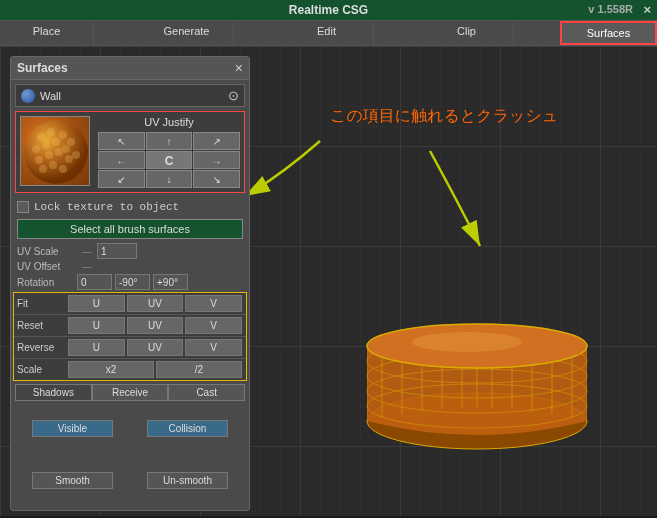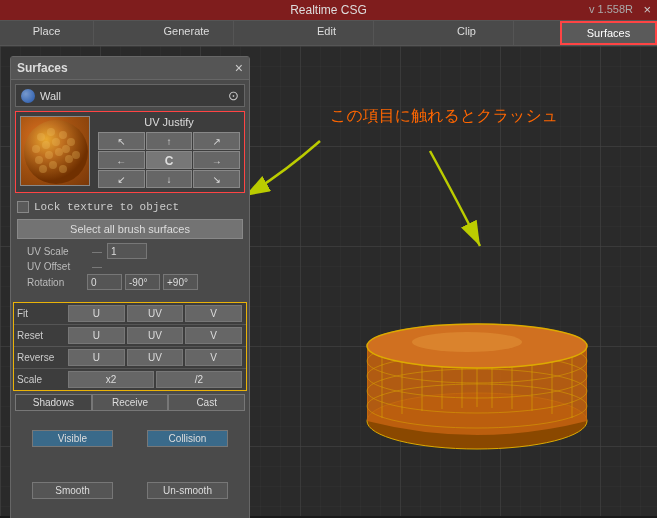--- a/index.html
+++ b/index.html
@@ -9,27 +9,28 @@
       background: #1a1a1a;
       font-family: Arial, sans-serif;
       font-size: 11px;
       color: #ccc;
       overflow: hidden;
       position: relative;
     }
 
     
     #title-bar {
-      background: #7f1d1d;
+      background: #14532d;
       text-align: center;
       padding: 3px 0;
       font-size: 12px;
       color: #ddd;
       position: relative;
       border-bottom: 1px solid #555;
+      font-weight: bold;
     }
     #title-bar .version {
       position: absolute;
       right: 24px;
       top: 3px;
       font-size: 11px;
       color: #aaa;
     }
     #title-bar .close-btn {
       position: absolute;
@@ -210,34 +211,34 @@
     }
     .lock-label {
       color: #ccc;
       font-size: 11px;
       font-family: Liberation Mono, monospace;
     }
 
     
     .select-all-btn {
       margin: 2px 6px 4px 6px;
-      background: #737373;
+      background: #14532d;
       border: 1px solid #888;
       color: #ddd;
       padding: 3px 0;
       text-align: center;
       cursor: pointer;
       font-size: 11px;
       width: calc(100% - 12px);
     }
 
     
     .props-section {
-      padding: 0 16px;
-      margin-bottom: 12px;
+      padding: 0 6px;
+      margin-bottom: 2px;
     }
     .prop-row {
       display: flex;
       align-items: center;
       margin-bottom: 2px;
     }
     .prop-label {
       width: 60px;
       color: #bbb;
       font-size: 10px;

